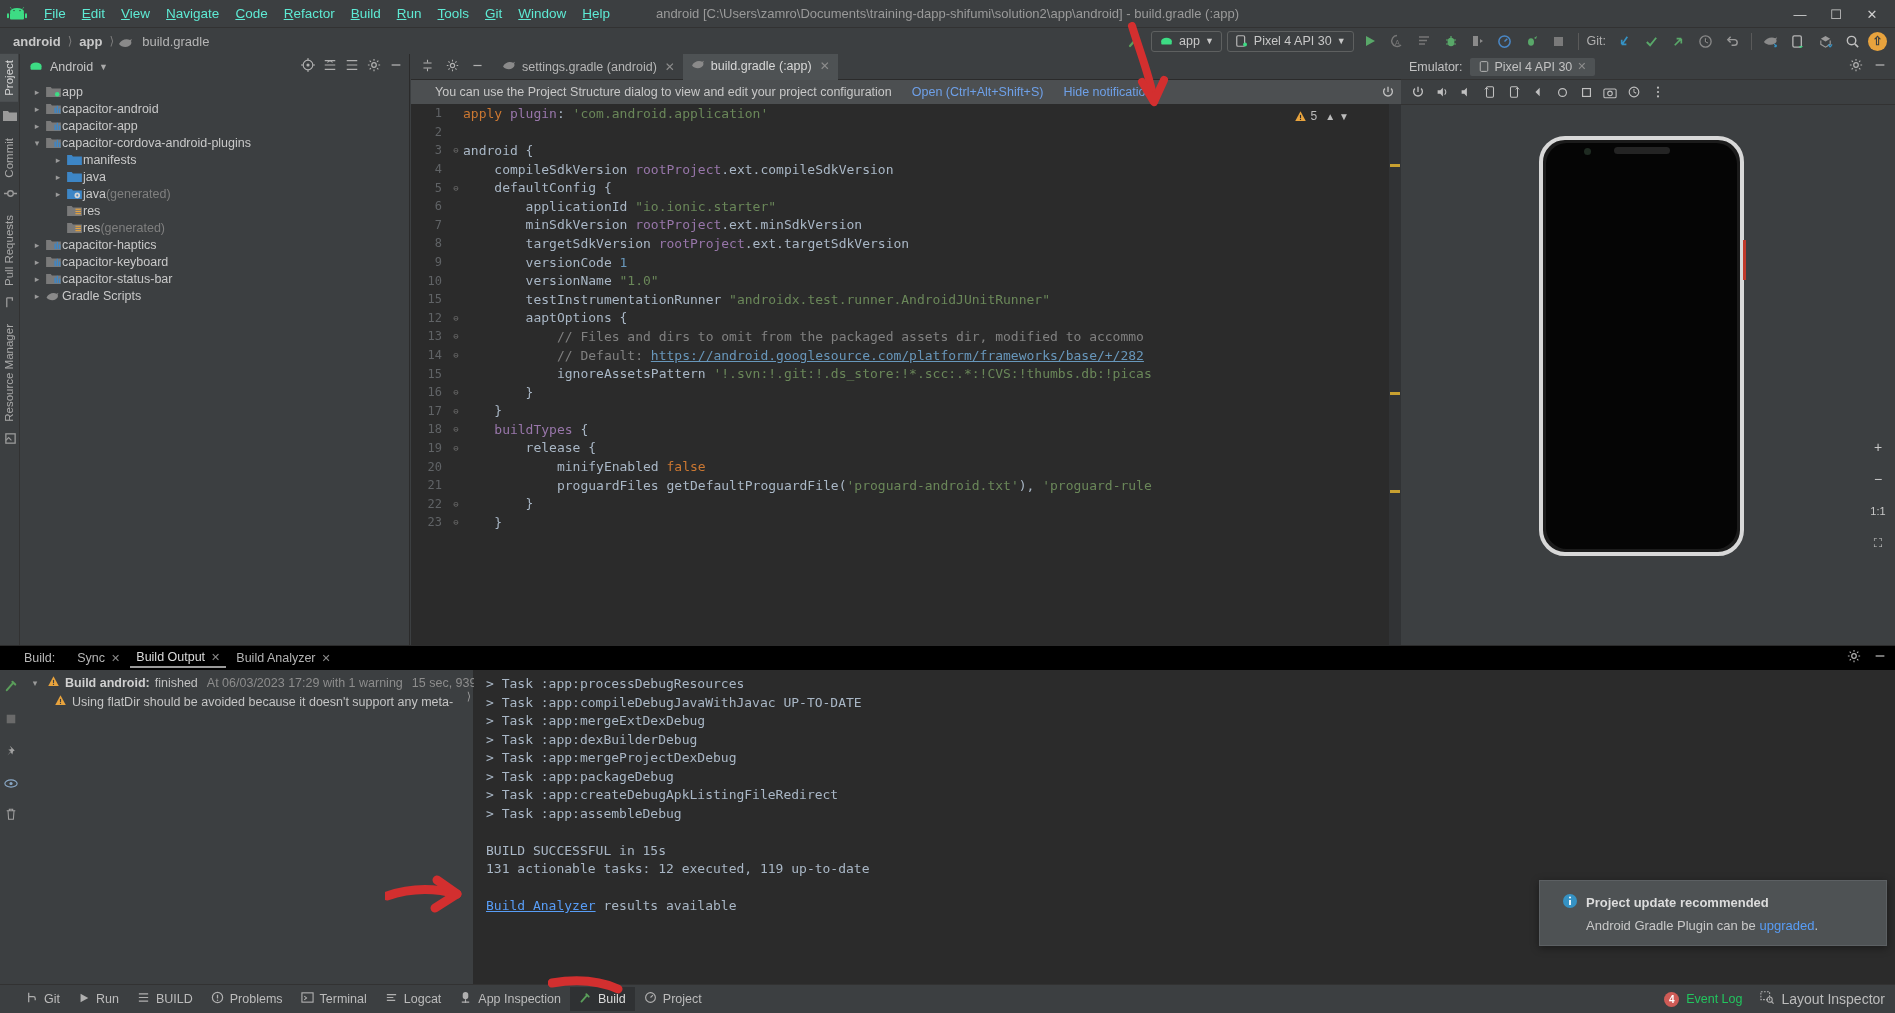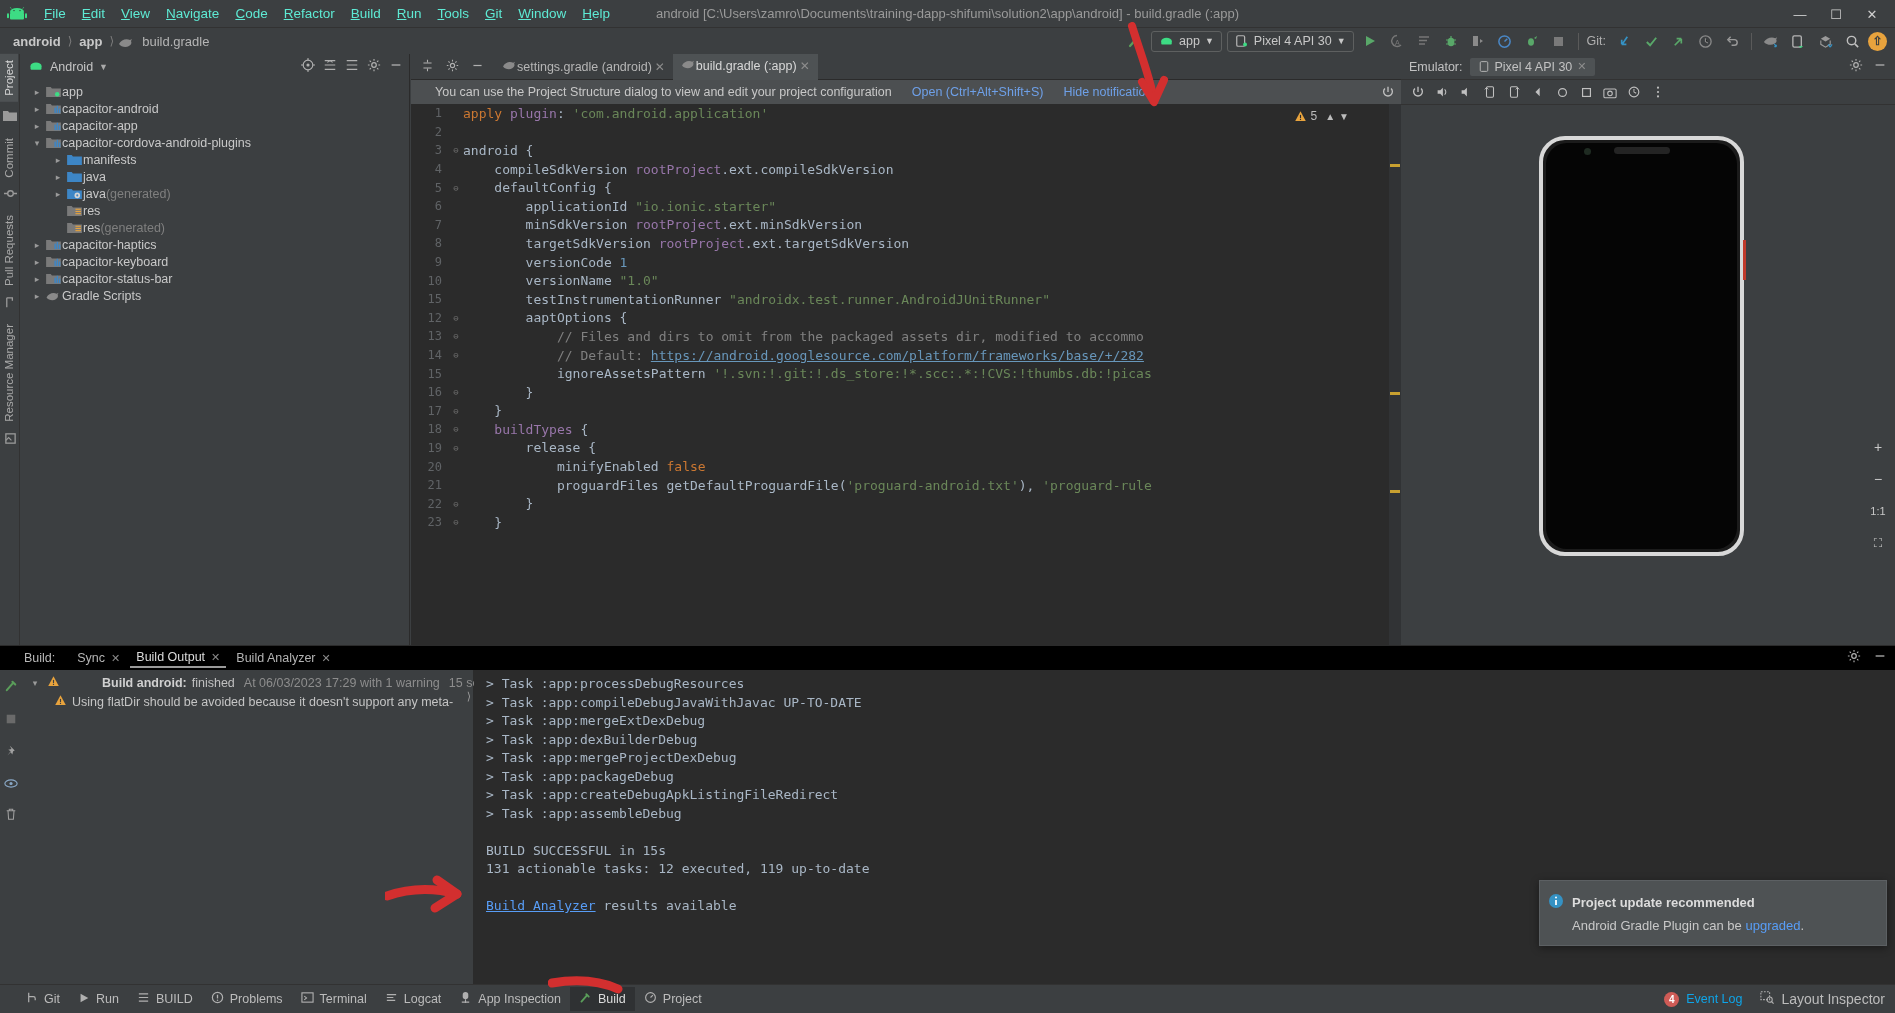--- a/index.html
+++ b/index.html
@@ -85,21 +85,21 @@
   .tico { width: 18px; flex: none; display: flex; align-items: center; justify-content: center; }
   .tdim { color: #7f7f7f; }
 
   
   .editor-area {
     position: absolute; left: 411px; right: 494px; top: 0; bottom: 0; background: #2b2b2b;
   }
   .tabbar { height: 26px; background: #3c3f41; display: flex; align-items: center; border-bottom: 1px solid #2b2b2b;}
   .tab-tools { display: flex; align-items: center; gap: 12px; padding: 0 10px; height: 26px; }
   .etab {
-    height: 26px; display: flex; align-items: center; padding: 0 8px;
+    height: 26px; display: flex; align-items: center; gap: 5px; padding: 0 8px;
     font-size: 12.5px; color: #b6b6b6;
   }
   .etab.active { background: #4e5254; color: #d8d8d8; border-bottom: 2px solid #4e5254; }
   .etab .x { color: #8d8d8d; font-size: 12px; margin-left: 3px; }
 
   .notifbar {
     height: 24px; background: #4c4f51; display: flex; align-items: center;
     font-size: 12.5px; color: #c8c8c8; padding-left: 24px; position: relative;
   }
   .notif-link { color: #6ea0e8; margin-left: 20px; }
@@ -164,21 +164,21 @@
   .bp-strip { width: 22px; background: #3c3f41; display: flex; flex-direction: column; align-items: center; gap: 14px; padding-top: 8px;}
   .bp-tree { width: 452px; background: #3c3f41; border-right: 1px solid #2b2b2b; position: relative; padding-top: 3px;}
   .bt-row { display: flex; align-items: center; font-size: 12.5px; gap: 5px; padding-left: 6px; height: 19px; white-space: nowrap; }
   .bp-console { flex: 1; background: #2b2b2b; position: relative; overflow: hidden; padding: 6px 0 0 0;}
   .cline { font-family: "DejaVu Sans Mono", monospace; font-size: 13px; color: #a9b7c6; height: 18.5px; padding-left: 12px; white-space: pre;}
   .cline .ul { text-decoration: underline; }
 
   
   .toast {
     position: absolute; right: 8px; bottom: 38px; width: 348px; background: #4e5254;
-    border: 1px solid #5c6063; padding: 12px 8px; box-shadow: 0 2px 8px rgba(0,0,0,.4);
+    border: 1px solid #5c6063; padding: 12px 22px; box-shadow: 0 2px 8px rgba(0,0,0,.4);
   }
   .toast-title { font-size: 13px; font-weight: bold; color: #dcdcdc; margin-bottom: 6px; display:flex; align-items:center; gap:8px;}
   .toast-body { font-size: 13px; color: #c8c8c8; padding-left: 24px; }
   .toast-body a { color: #589df6; text-decoration: none; }
 
   
   .statusbar {
     position: absolute; left: 0; right: 0; bottom: 0; height: 29px; background: #3c3f41;
     display: flex; align-items: center; padding-left: 16px; gap: 2px; border-top: 1px solid #323232;
   }
@@ -954,21 +954,21 @@
       <div class="bp-tree">
         <div class="bt-row">
           <span class="arrow" style="font-size:9px;">▾</span>
           <span>
             <svg width="13" height="13" viewBox="0 0 16 16">
                 <path d="M8 1.5l6.5 12h-13z" fill="#e8a33d"></path>
                 <path d="M8 6v4" stroke="#3c3f41" stroke-width="1.4"></path>
                 <circle cx="8" cy="11.6" r="0.8" fill="#3c3f41"></circle>
               </svg>
           </span>
-          <span style="font-weight:bold;color:#d0d0d0;margin-left:37px;">Build android:</span>
+          <span style="font-weight:bold;color:#d0d0d0;">Build android:</span>
           <span style="color:#c0c0c0;"> finished</span>
           <span style="color:#8d8d8d;margin-left:4px;">At 06/03/2023 17:29 with 1 warning</span>
           <span style="color:#8d8d8d;margin-left:4px;">15 sec, 939 ms</span>
         </div>
         <div class="bt-row" style="padding-left:32px;">
           <span>
             <svg width="13" height="13" viewBox="0 0 16 16">
                 <path d="M8 1.5l6.5 12h-13z" fill="#e8a33d"></path>
                 <path d="M8 6v4" stroke="#3c3f41" stroke-width="1.4"></path>
                 <circle cx="8" cy="11.6" r="0.8" fill="#3c3f41"></circle>
@@ -1072,21 +1072,21 @@
           <span><svg width="13" height="13" viewBox="0 0 16 16">
               <circle cx="8" cy="8" r="6" fill="none" stroke="#b0b0b0" stroke-width="1.4"></circle>
               <path d="M8 8l3-3" stroke="#b0b0b0" stroke-width="1.4"></path>
             </svg></span>
           <span>Project</span>
         </div>
       </div>
     <div class="sb-right">
       <span style="display:flex;align-items:center;gap:7px;">
         <span class="badge-red">4</span>
-        <span style="font-size:12.5px;color:#0ea5e9;">Event Log</span>
+        <span style="font-size:12.5px;color:#22c55e;">Event Log</span>
       </span>
       <span style="display:flex;align-items:center;gap:7px;">
         <span>
           <svg width="14" height="14" viewBox="0 0 16 16">
               <rect x="1" y="2" width="10" height="9" fill="none" stroke="#b0b0b0" stroke-width="1.2" stroke-dasharray="2 1.5"></rect>
               <circle cx="11" cy="11" r="3" fill="none" stroke="#b0b0b0" stroke-width="1.2"></circle>
               <path d="M13 13l2.5 2.5" stroke="#b0b0b0" stroke-width="1.4"></path>
             </svg>
         </span>
         <span style="font-size:14px;color:#bcbcbc;">Layout Inspector</span>

